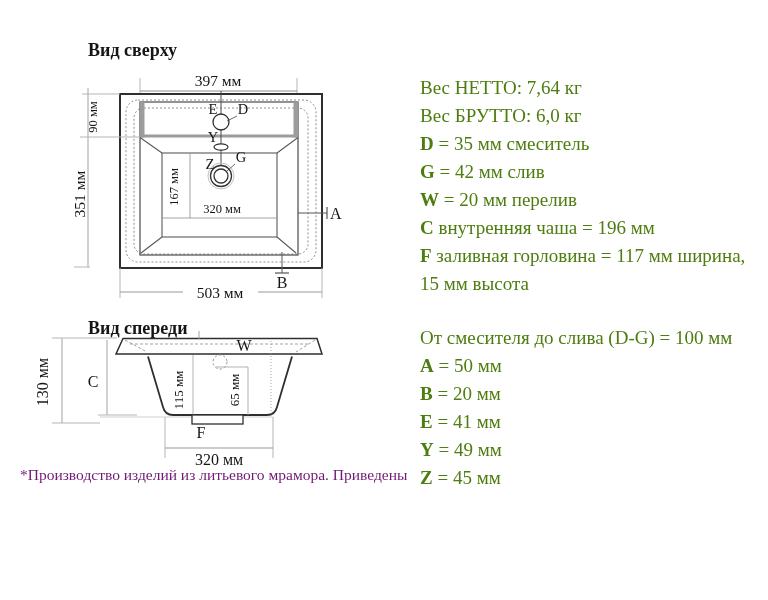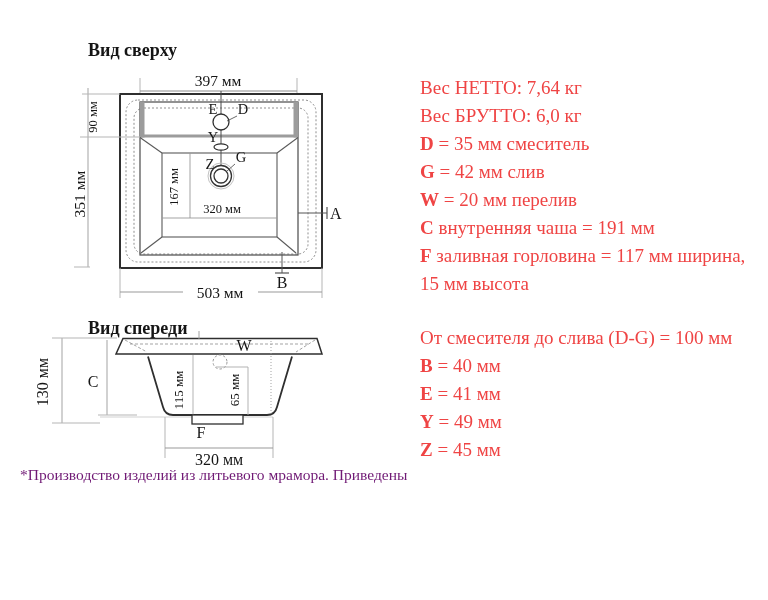--- a/index.html
+++ b/index.html
@@ -1,21 +1,21 @@
 <!DOCTYPE html>
 <html><head>
 <meta charset="utf-8">
 <style>
   html,body{margin:0;padding:0;background:#fff;}
   .page{position:relative;width:768px;height:488px;background:#ffffff;overflow:hidden;
         font-family:"Liberation Serif", serif;color:#111;}
   svg{position:absolute;overflow:visible;}
   svg text{font-family:"Liberation Serif", serif;fill:#151515;}
   .specs{position:absolute;left:420px;top:74px;width:345px;}
-  .spec-line{height:28px;line-height:28px;font-size:19px;color:#ef4444;white-space:nowrap;}
+  .spec-line{height:28px;line-height:28px;font-size:19px;color:#4d7c0f;white-space:nowrap;}
   .spec-line b{font-weight:bold;}
   .spec-line.gap{margin-top:26px;}
   .footnote{position:absolute;left:20px;top:464px;width:416px;margin:0;
             font-size:15.5px;line-height:22.4px;color:#701a75;}
 </style>
 </head>
 <body>
 
 <div class="page">
 
@@ -155,25 +155,26 @@
       <text x="189" y="157" font-size="16" text-anchor="middle">320 мм</text>
     </g>
   </svg>
 
   <div class="specs">
     <div class="spec-line"><b></b><span>Вес НЕТТО: 7,64 кг</span></div>
     <div class="spec-line"><b></b><span>Вес БРУТТО: 6,0 кг</span></div>
     <div class="spec-line"><b>D</b><span> = 35 мм смеситель</span></div>
     <div class="spec-line"><b>G</b><span> = 42 мм слив</span></div>
     <div class="spec-line"><b>W</b><span> = 20 мм перелив</span></div>
-    <div class="spec-line"><b>C</b><span> внутренняя чаша = 191 мм</span></div>
+    <div class="spec-line"><b>C</b><span> внутренняя чаша = 196 мм</span></div>
     <div class="spec-line"><b>F</b><span> заливная горловина = 117 мм ширина,</span></div>
     <div class="spec-line"><b></b><span>15 мм высота</span></div>
     <div class="spec-line gap"><b></b><span>От смесителя до слива (D-G) = 100 мм</span></div>
-    <div class="spec-line"><b>B</b><span> = 40 мм</span></div>
+    <div class="spec-line"><b>A</b><span> = 50 мм</span></div>
+    <div class="spec-line"><b>B</b><span> = 20 мм</span></div>
     <div class="spec-line"><b>E</b><span> = 41 мм</span></div>
     <div class="spec-line"><b>Y</b><span> = 49 мм</span></div>
     <div class="spec-line"><b>Z</b><span> = 45 мм</span></div>
   </div>
 
   <p class="footnote">*Производство изделий из литьевого мрамора. Приведены самые минимальные размеры раковин. Размеры могут отличаться друг от друга на +\- 4 мм, это связано с тем, что у композитных материалов есть свойства усадки, что влечёт за собой изменения размеров.</p>
 
 </div>
 
 </body></html>

